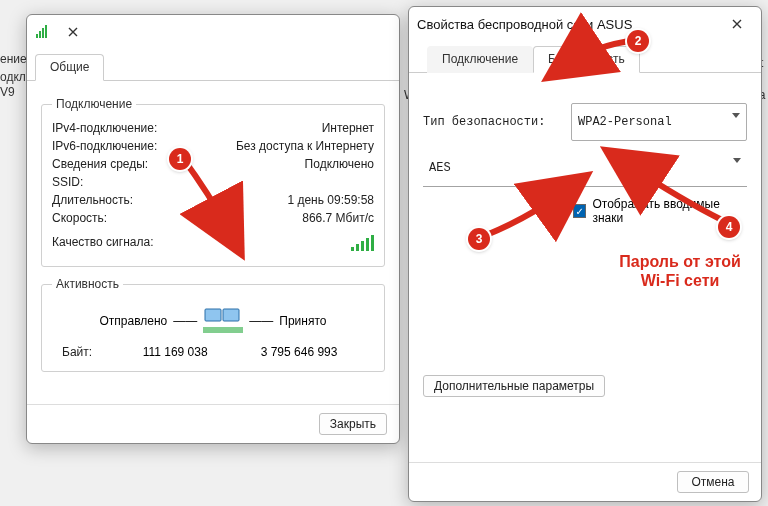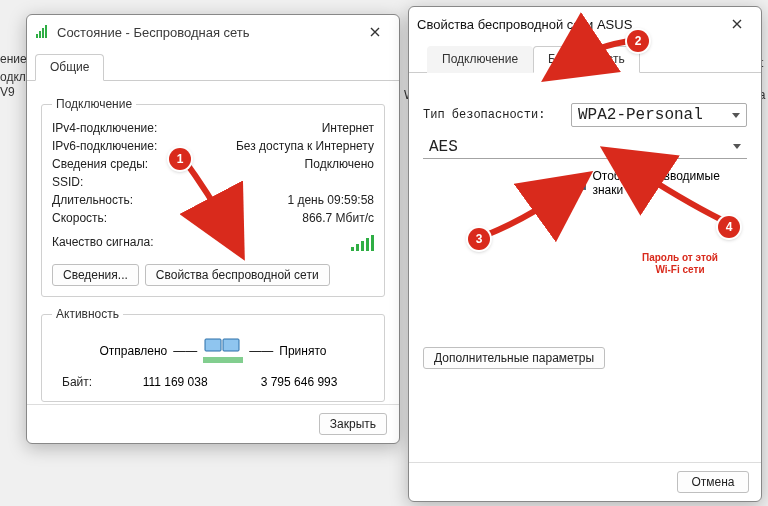--- a/index.html
+++ b/index.html
@@ -61,41 +61,41 @@
   .sig-bars span:nth-child(2){height:7px}
   .sig-bars span:nth-child(3){height:10px}
   .sig-bars span:nth-child(4){height:13px}
   .sig-bars span:nth-child(5){height:16px}
   .act-row { display:flex; align-items:center; justify-content:center; gap:6px; margin:6px 0; }
   .pc-icon { width:40px; height:32px; }
   .props-body .row { display:flex; align-items:center; margin:8px 0; gap:8px;font-family:Liberation Mono, monospace; }
   .props-body label.lab { width:140px; color:#222; }
   .select, .textin {
     flex:1; border:1px solid #adadad; border-radius:2px; background:#fff;
-    padding:2px 20px 2px 6px; font-size:16px; color:#222; position:relative; height:24px;
+    padding:2px 20px 2px 6px; font-size:12px; color:#222; position:relative; height:38px;
     display:flex; align-items:center;
   }
   .select::after {
     content:""; position:absolute; right:6px; top:9px;
     border-left:4px solid transparent; border-right:4px solid transparent;
     border-top:5px solid #555;
   }
   .select.bottom-line { border:none; border-bottom:1px solid #a3a3a3; border-radius:0; }
   .textin { border:none; border-bottom:1px solid #0a66c2; border-radius:0; padding:2px 4px; color:#111; }
   .chk-row { display:flex; align-items:center; gap:6px; margin:10px 0 0 150px; }
   .chk { width:14px; height:14px; border:1px solid #666; background:#0063b1; display:flex; align-items:center; justify-content:center; color:#fff; font-size:10px; }
   
   .anno { position:absolute; pointer-events:none; }
   .num-badge {
     width:22px; height:22px; border-radius:50%;
     background:#d92a1c; color:#fff; font-weight:bold; font-size:12px;
     display:flex; align-items:center; justify-content:center;
     box-shadow:0 0 0 2px #fff, 0 1px 4px rgba(0,0,0,.4);
   }
-  .anno-text { color:#d92a1c; font-weight:600; font-size:10px; text-align:center; line-height:1.2; }
+  .anno-text { color:#d92a1c; font-weight:600; font-size:16px; text-align:center; line-height:1.2; }
   svg.arrow { position:absolute; overflow:visible; }
 </style>
 </head>
 <body>
 
 <div class="bg-text" style="left:0;top:52px">ение к</div>
 <div class="bg-text" style="left:0;top:70px">одклю</div>
 <div class="bg-text" style="left:0;top:85px">V9</div>
 
 <div class="bg-text" style="left:730px;top:56px">uetoot</div>
@@ -106,21 +106,20 @@
     <span class="t-icon">
       <svg viewBox="0 0 16 16">
           <g fill="#2fae44">
             <rect x="1" y="11" width="2" height="4"></rect>
             <rect x="4" y="8" width="2" height="7"></rect>
             <rect x="7" y="5" width="2" height="10"></rect>
             <rect x="10" y="2" width="2" height="13"></rect>
           </g>
         </svg>
     </span>
-    <span class="title">Состояние - Беспроводная сеть</span>
     <div class="close-btn">
       <svg width="10" height="10" viewBox="0 0 10 10">
           <path d="M1 1 L9 9 M9 1 L1 9" stroke="currentColor" stroke-width="1.4"></path>
         </svg>
     </div>
   </div>
   <div class="tabs">
     <div class="tab active">Общие</div>
   </div>
   <div class="body">
@@ -152,24 +151,20 @@
         </div>
       <div class="kv" style="margin-top:6px">
           <span class="k">Качество сигнала:</span>
         <span class="v"><span class="sig-bars">
               <span></span>
               <span></span>
               <span></span>
               <span></span>
               <span></span>
             </span></span>
-      </div>
-      <div class="btn-row" style="margin-top:8px">
-        <button class="btn">Сведения...</button>
-        <button class="btn">Свойства беспроводной сети</button>
       </div>
     </fieldset>
 
     <fieldset>
       <legend>Активность</legend>
       <div class="act-row">
         <span>Отправлено</span>
         <span>——</span>
         <span class="pc-icon">
           <svg viewBox="0 0 40 32">

